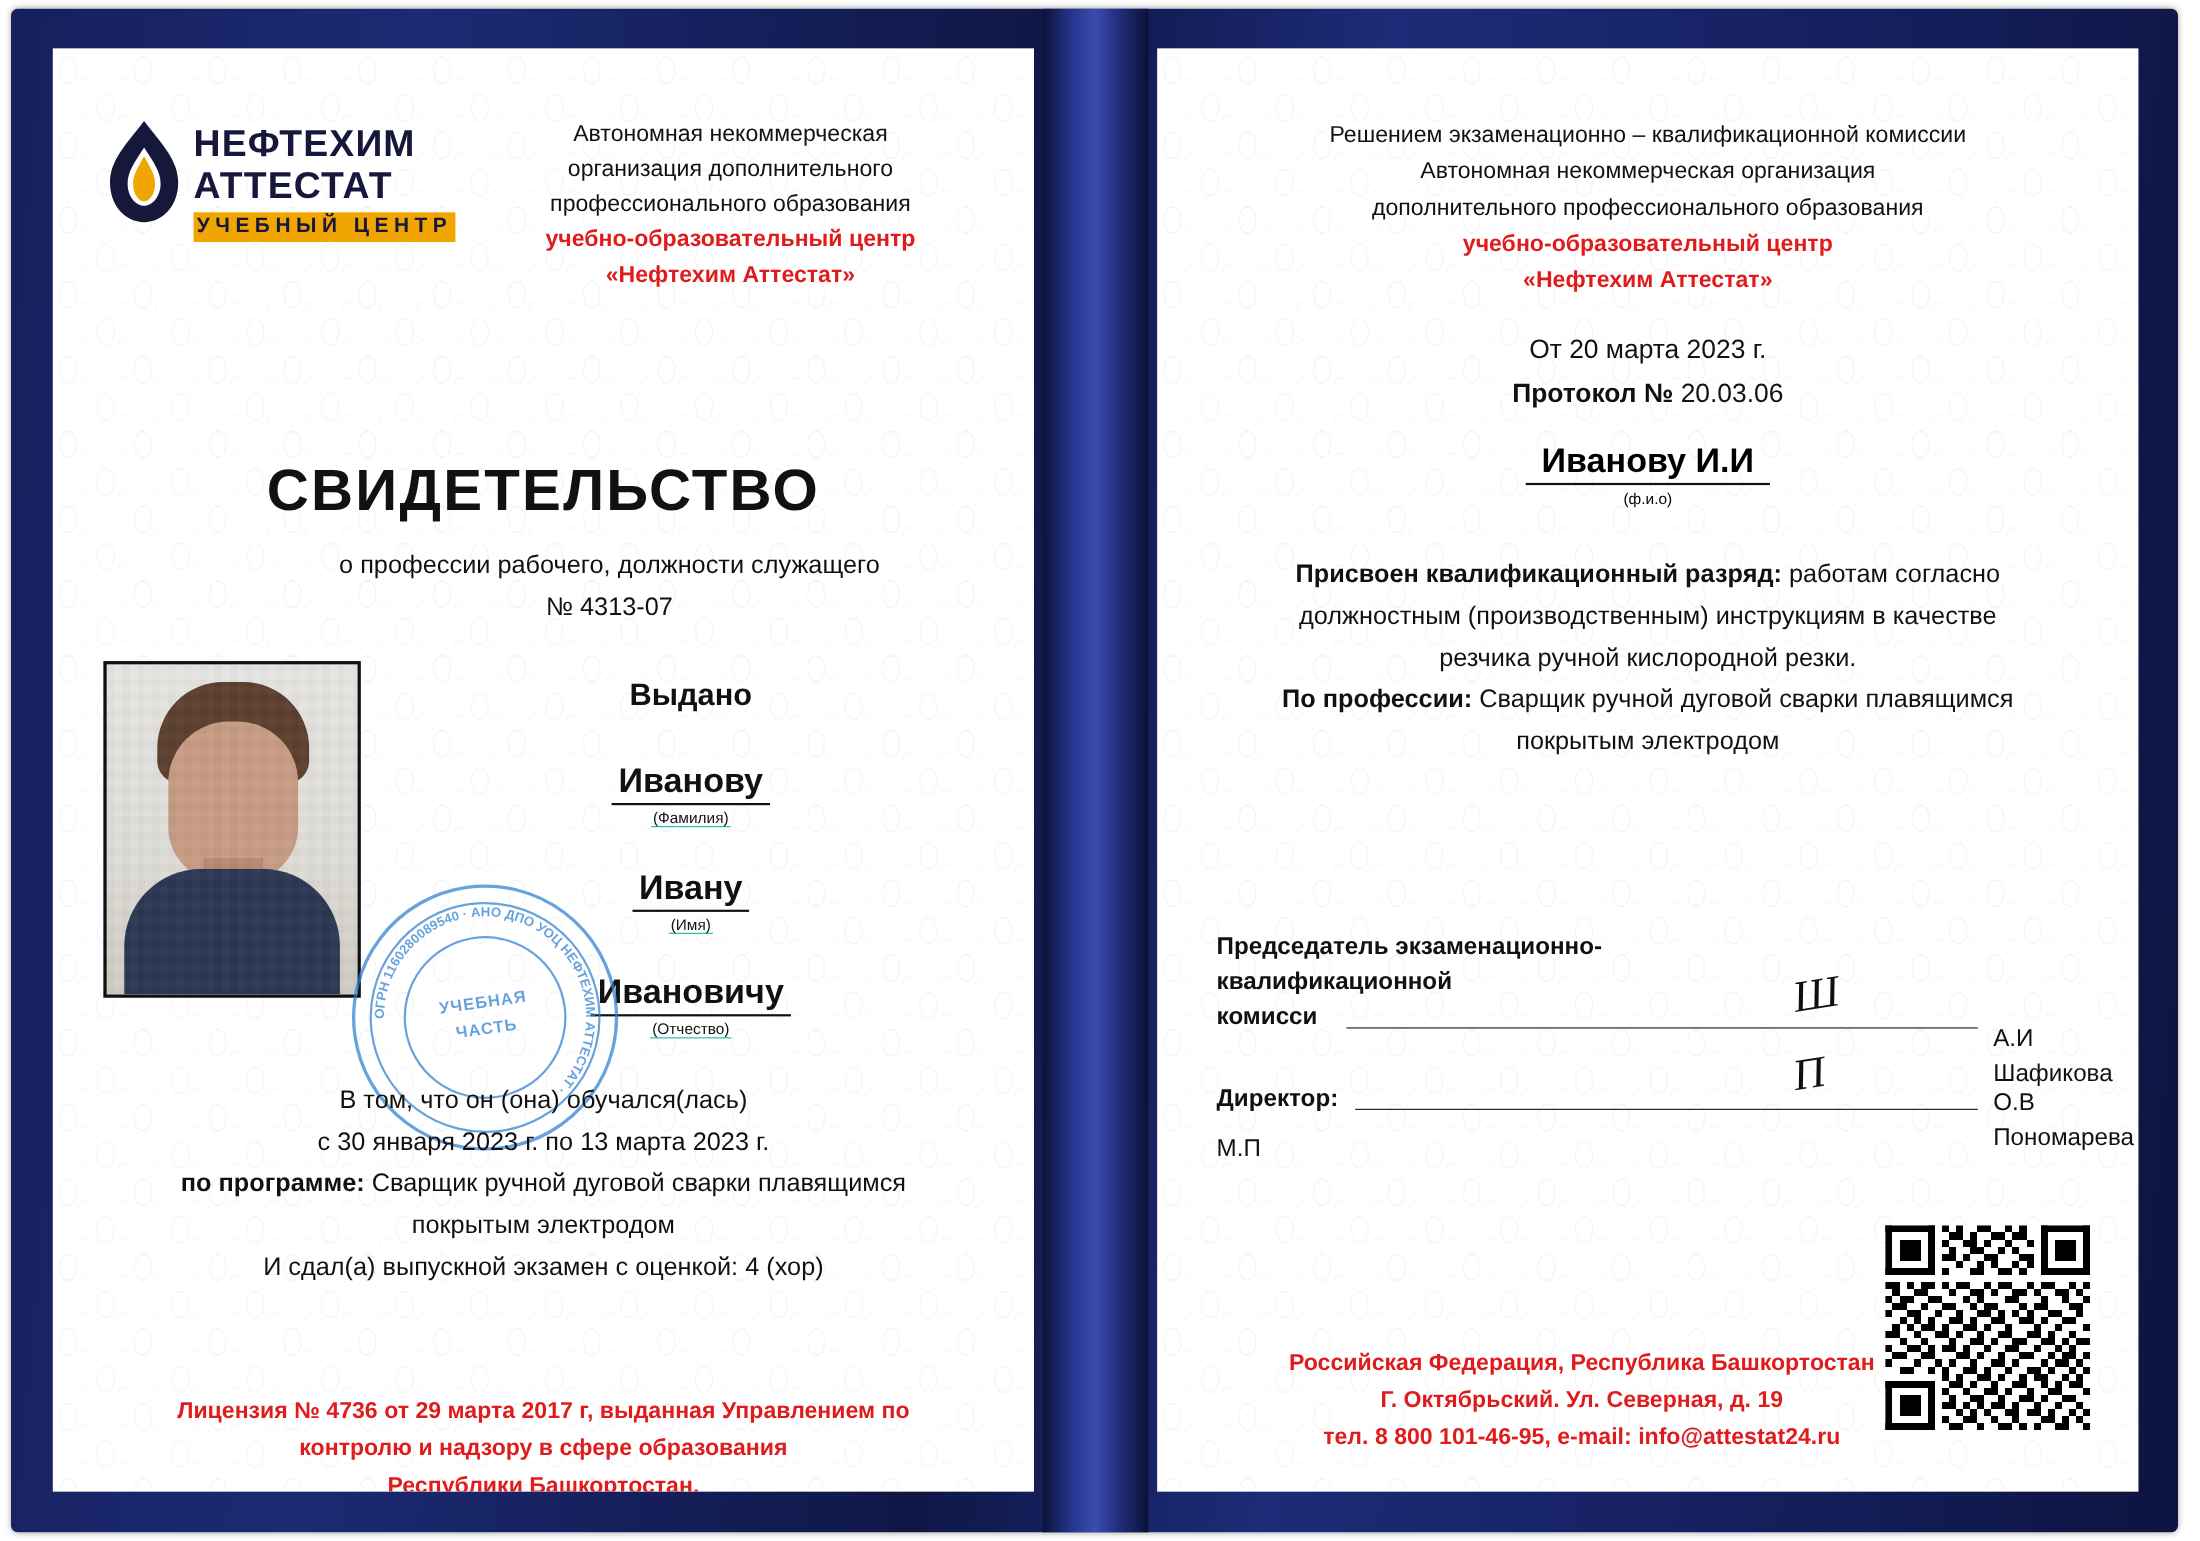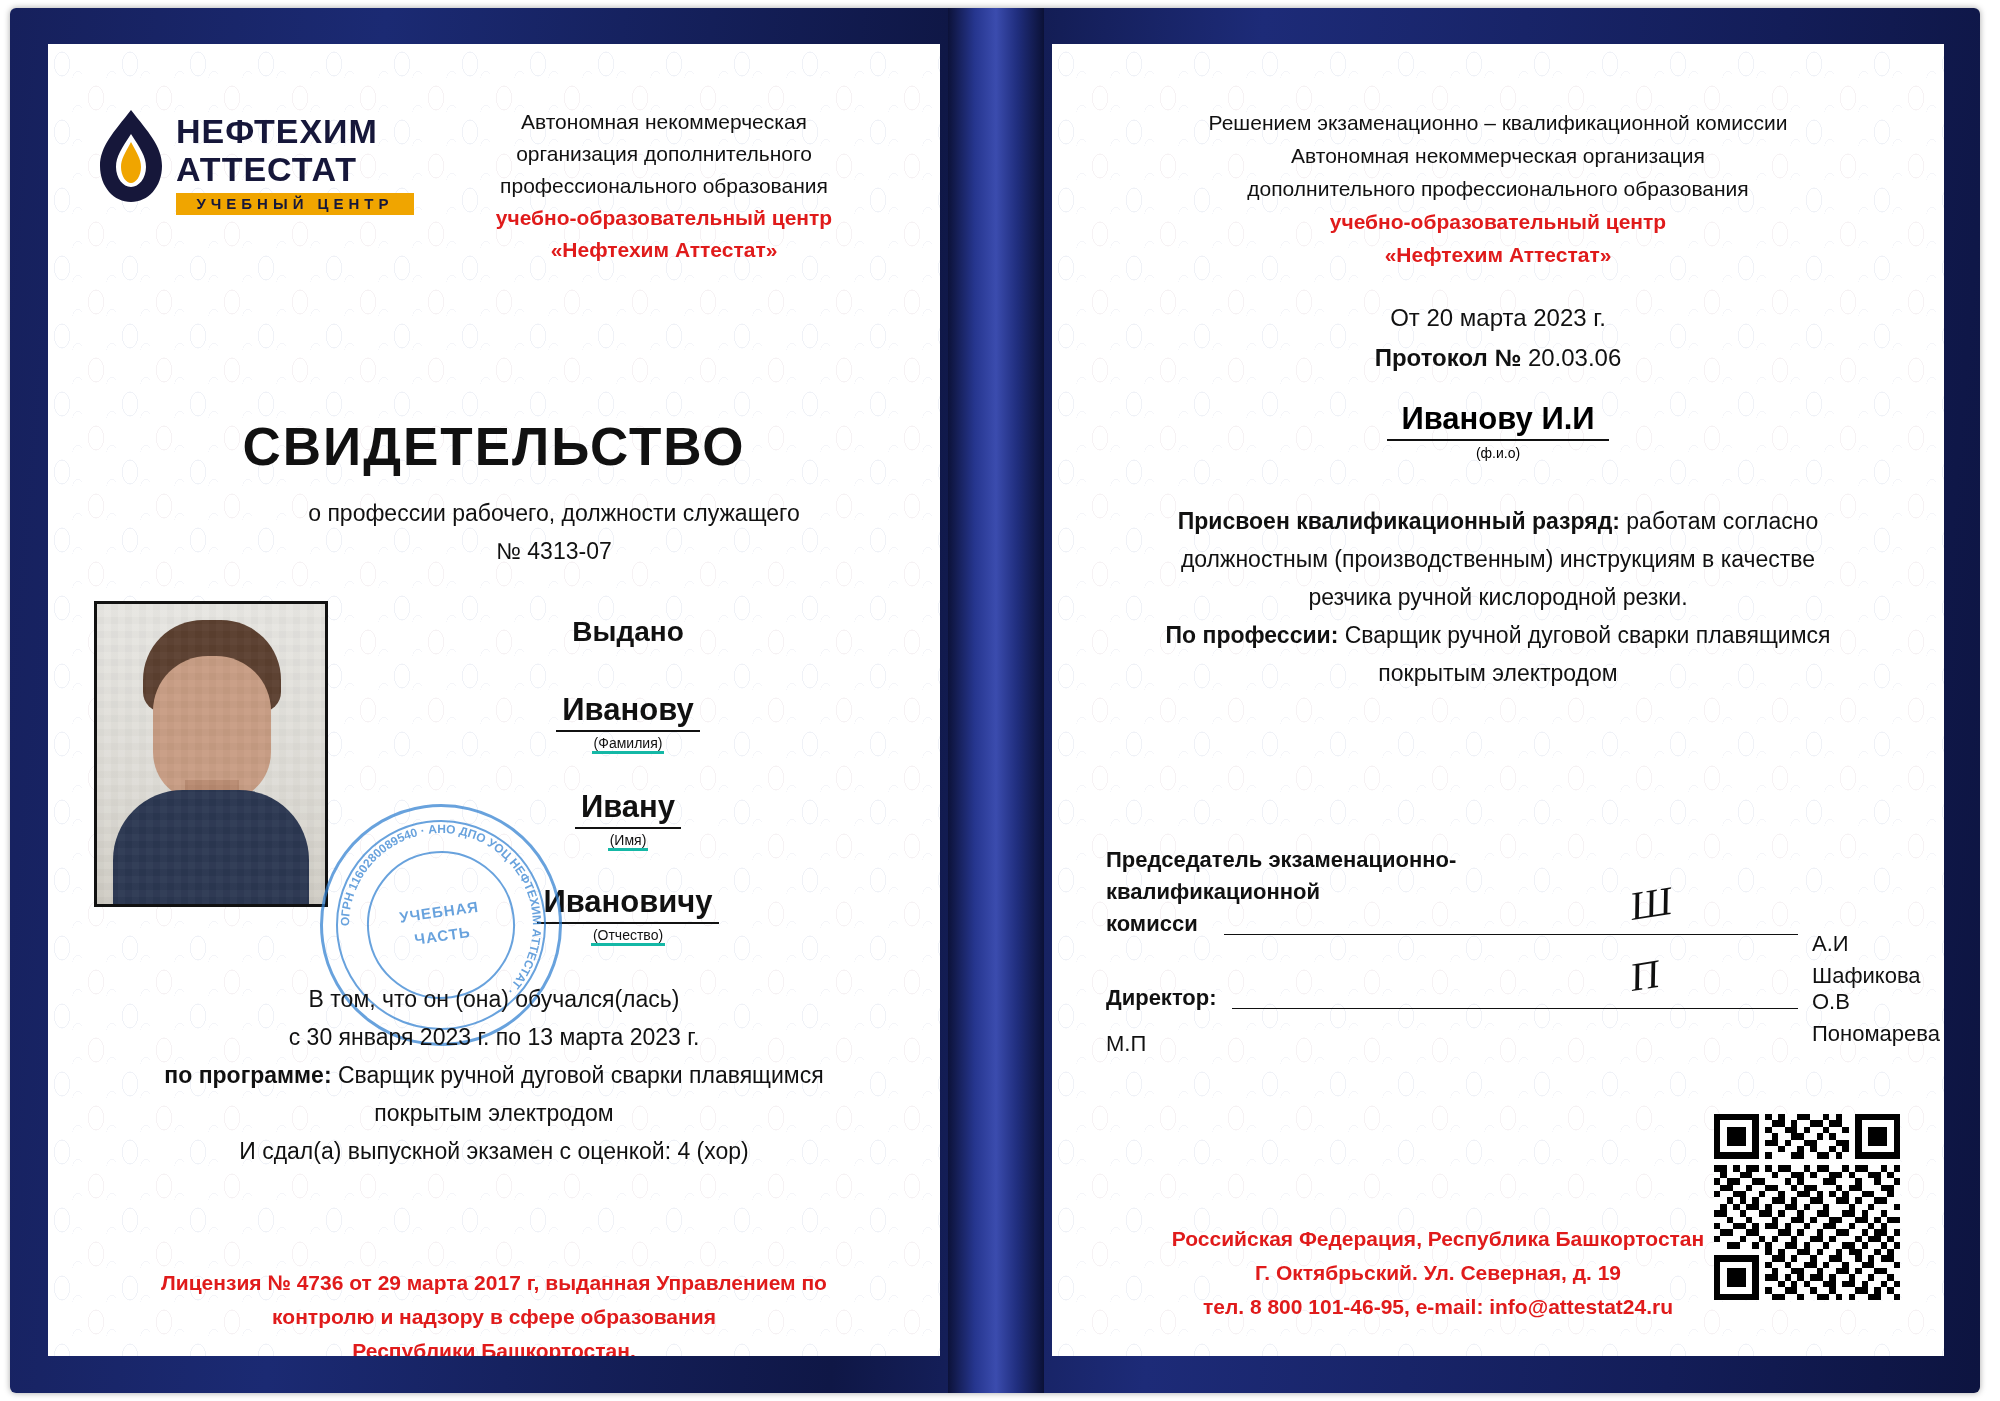--- a/index.html
+++ b/index.html
@@ -87,21 +87,21 @@
     font-size: 34px;
     letter-spacing: 1px;
     color: #16173a;
     line-height: 38px;
   }
   .logo-sub {
     margin-top: 5px;
     background: #f0a500;
     color: #16173a;
     font-weight: bold;
-    font-size: 15px;
+    font-size: 19px;
     letter-spacing: 5px;
     text-align: center;
     padding: 2px 0 3px 0;
     width: 238px;
   }
 
   .org-head {
     position: absolute;
     left: 396px;
     top: 62px;
@@ -197,21 +197,21 @@
     font-weight: bold;
     color: #111111;
     border-bottom: 2px solid #111111;
     display: inline-block;
     padding: 0 6px 2px 6px;
   }
   .name-cap {
     font-size: 14px;
     color: #111111;
     margin-top: 3px;
-    border-bottom: 3px solid #14b8a6;
+    border-bottom: 1px solid #14b8a6;
     display: inline-block;
     padding: 0 2px;
   }
   .nf1 { top: 648px; }
   .nf2 { top: 745px; }
   .nf3 { top: 840px; }
 
   .study-block {
     position: absolute;
     left: 40px;

